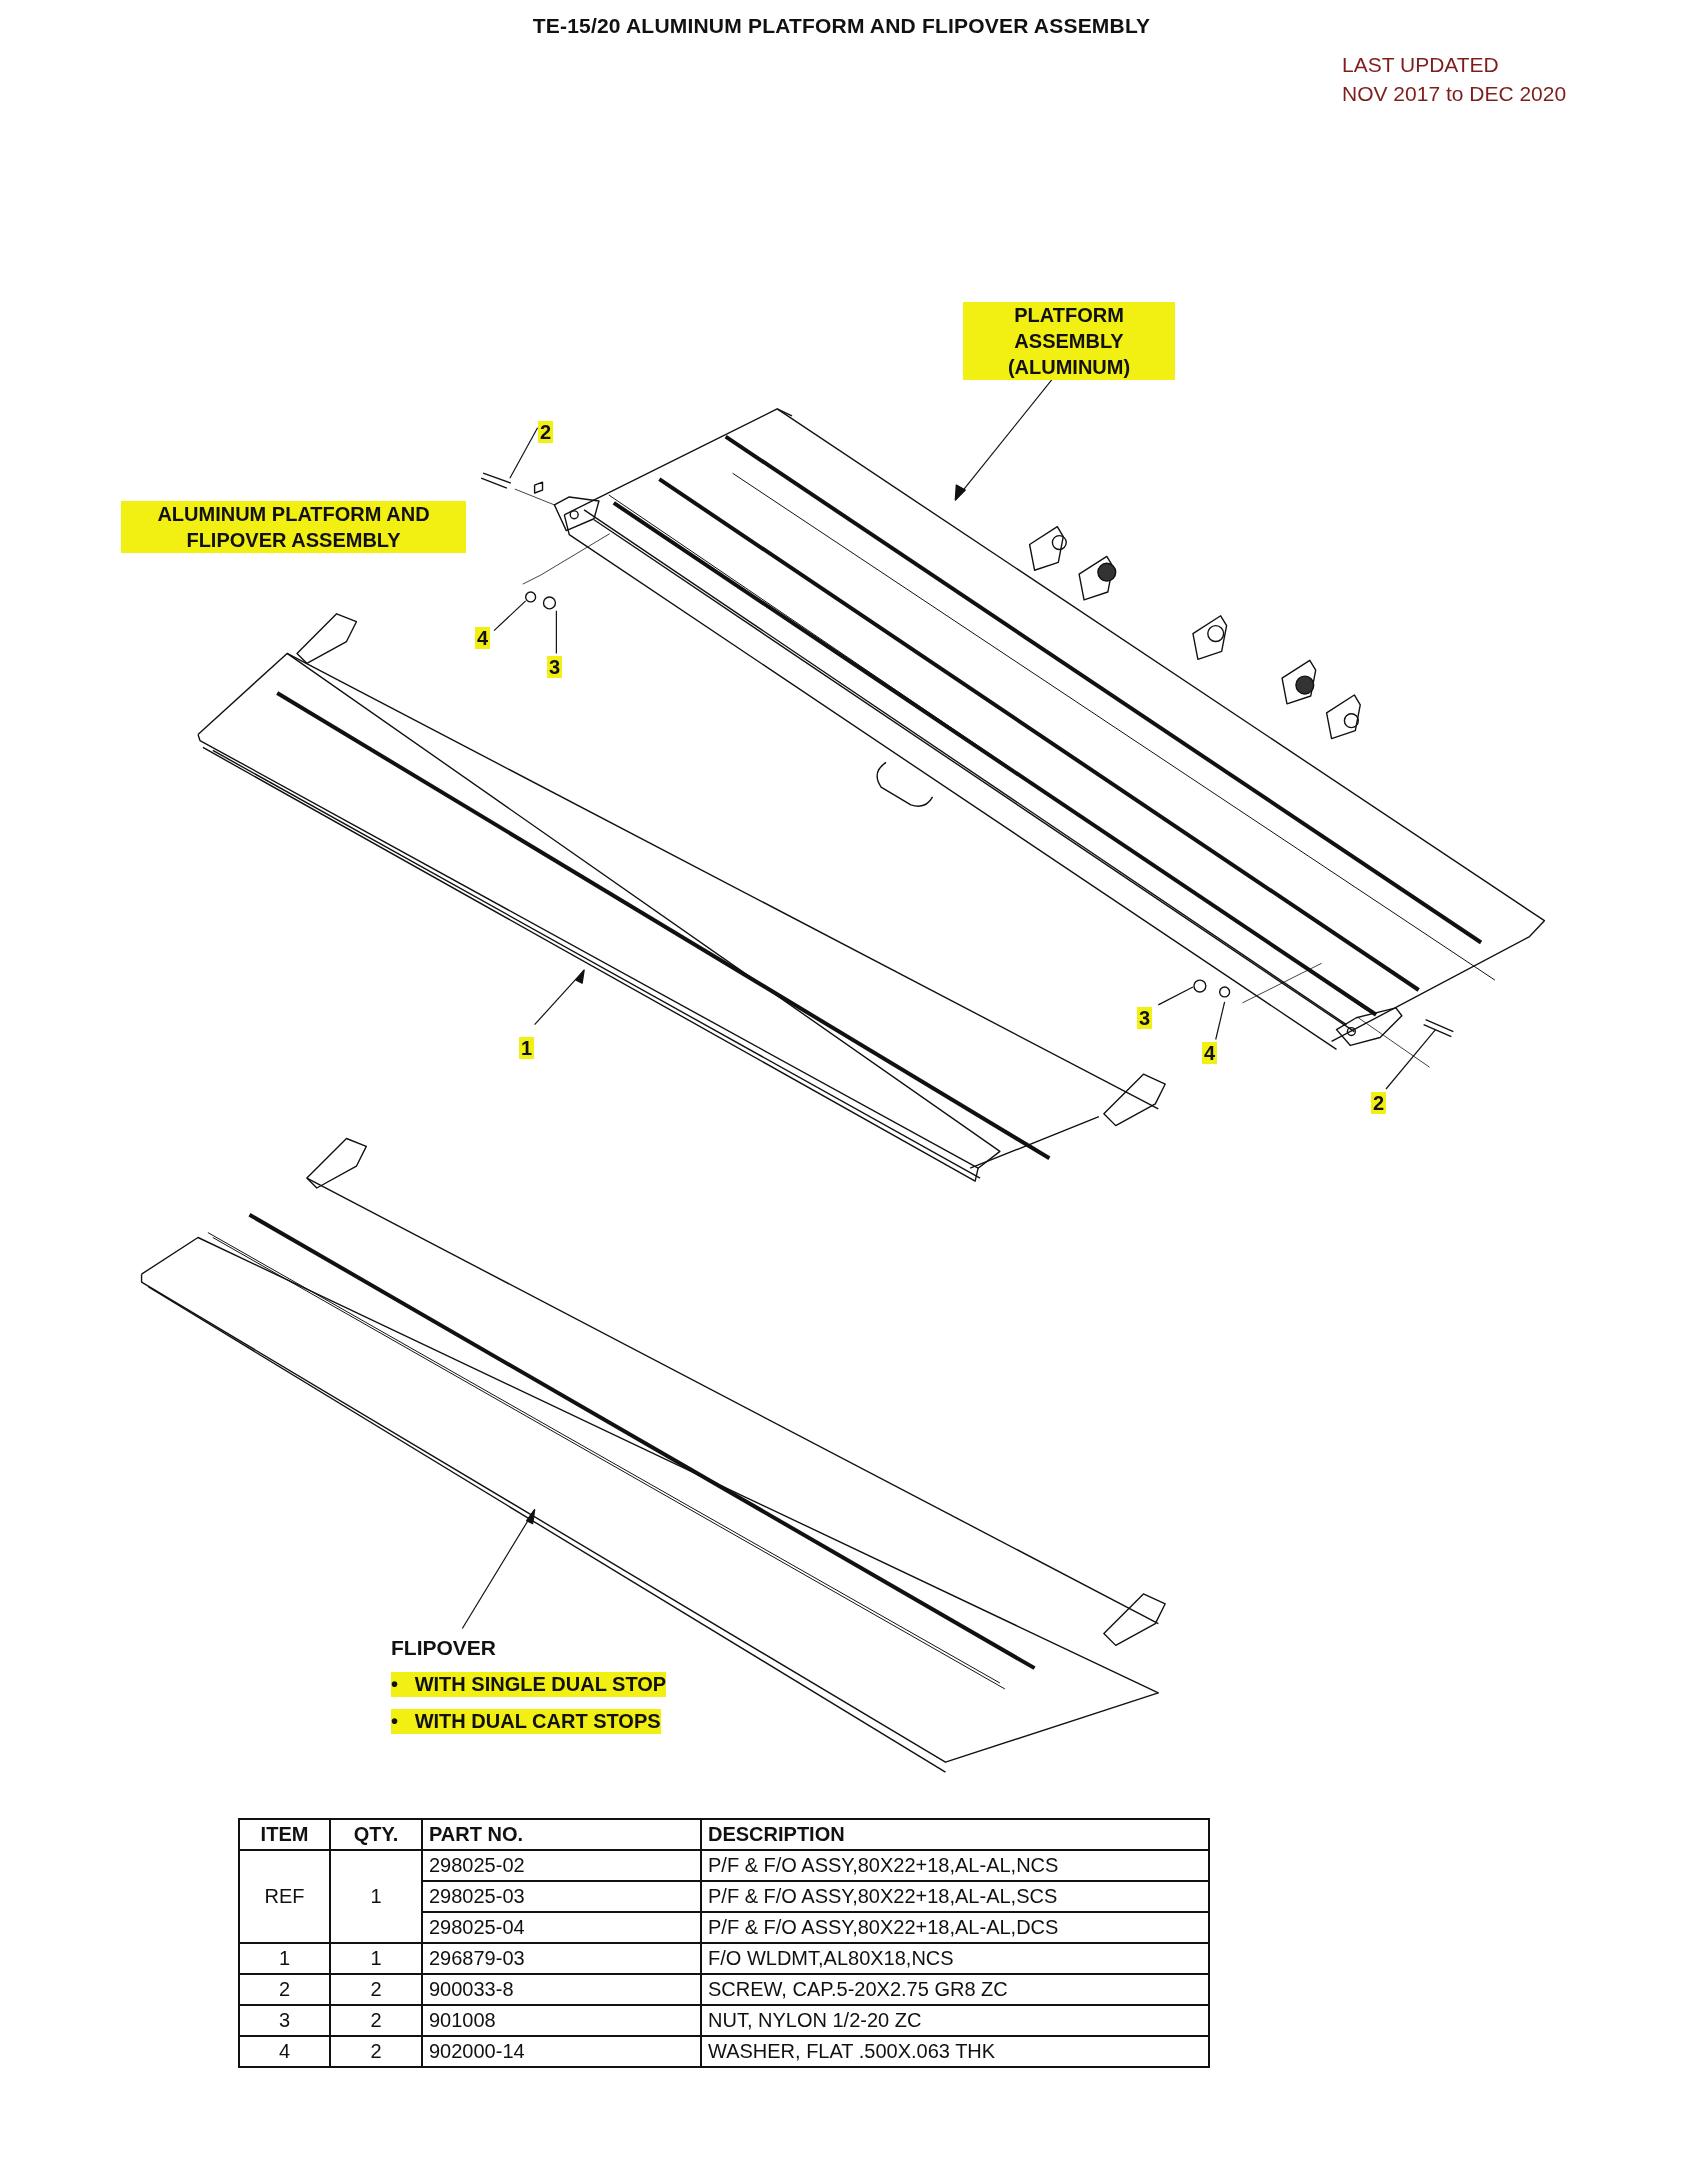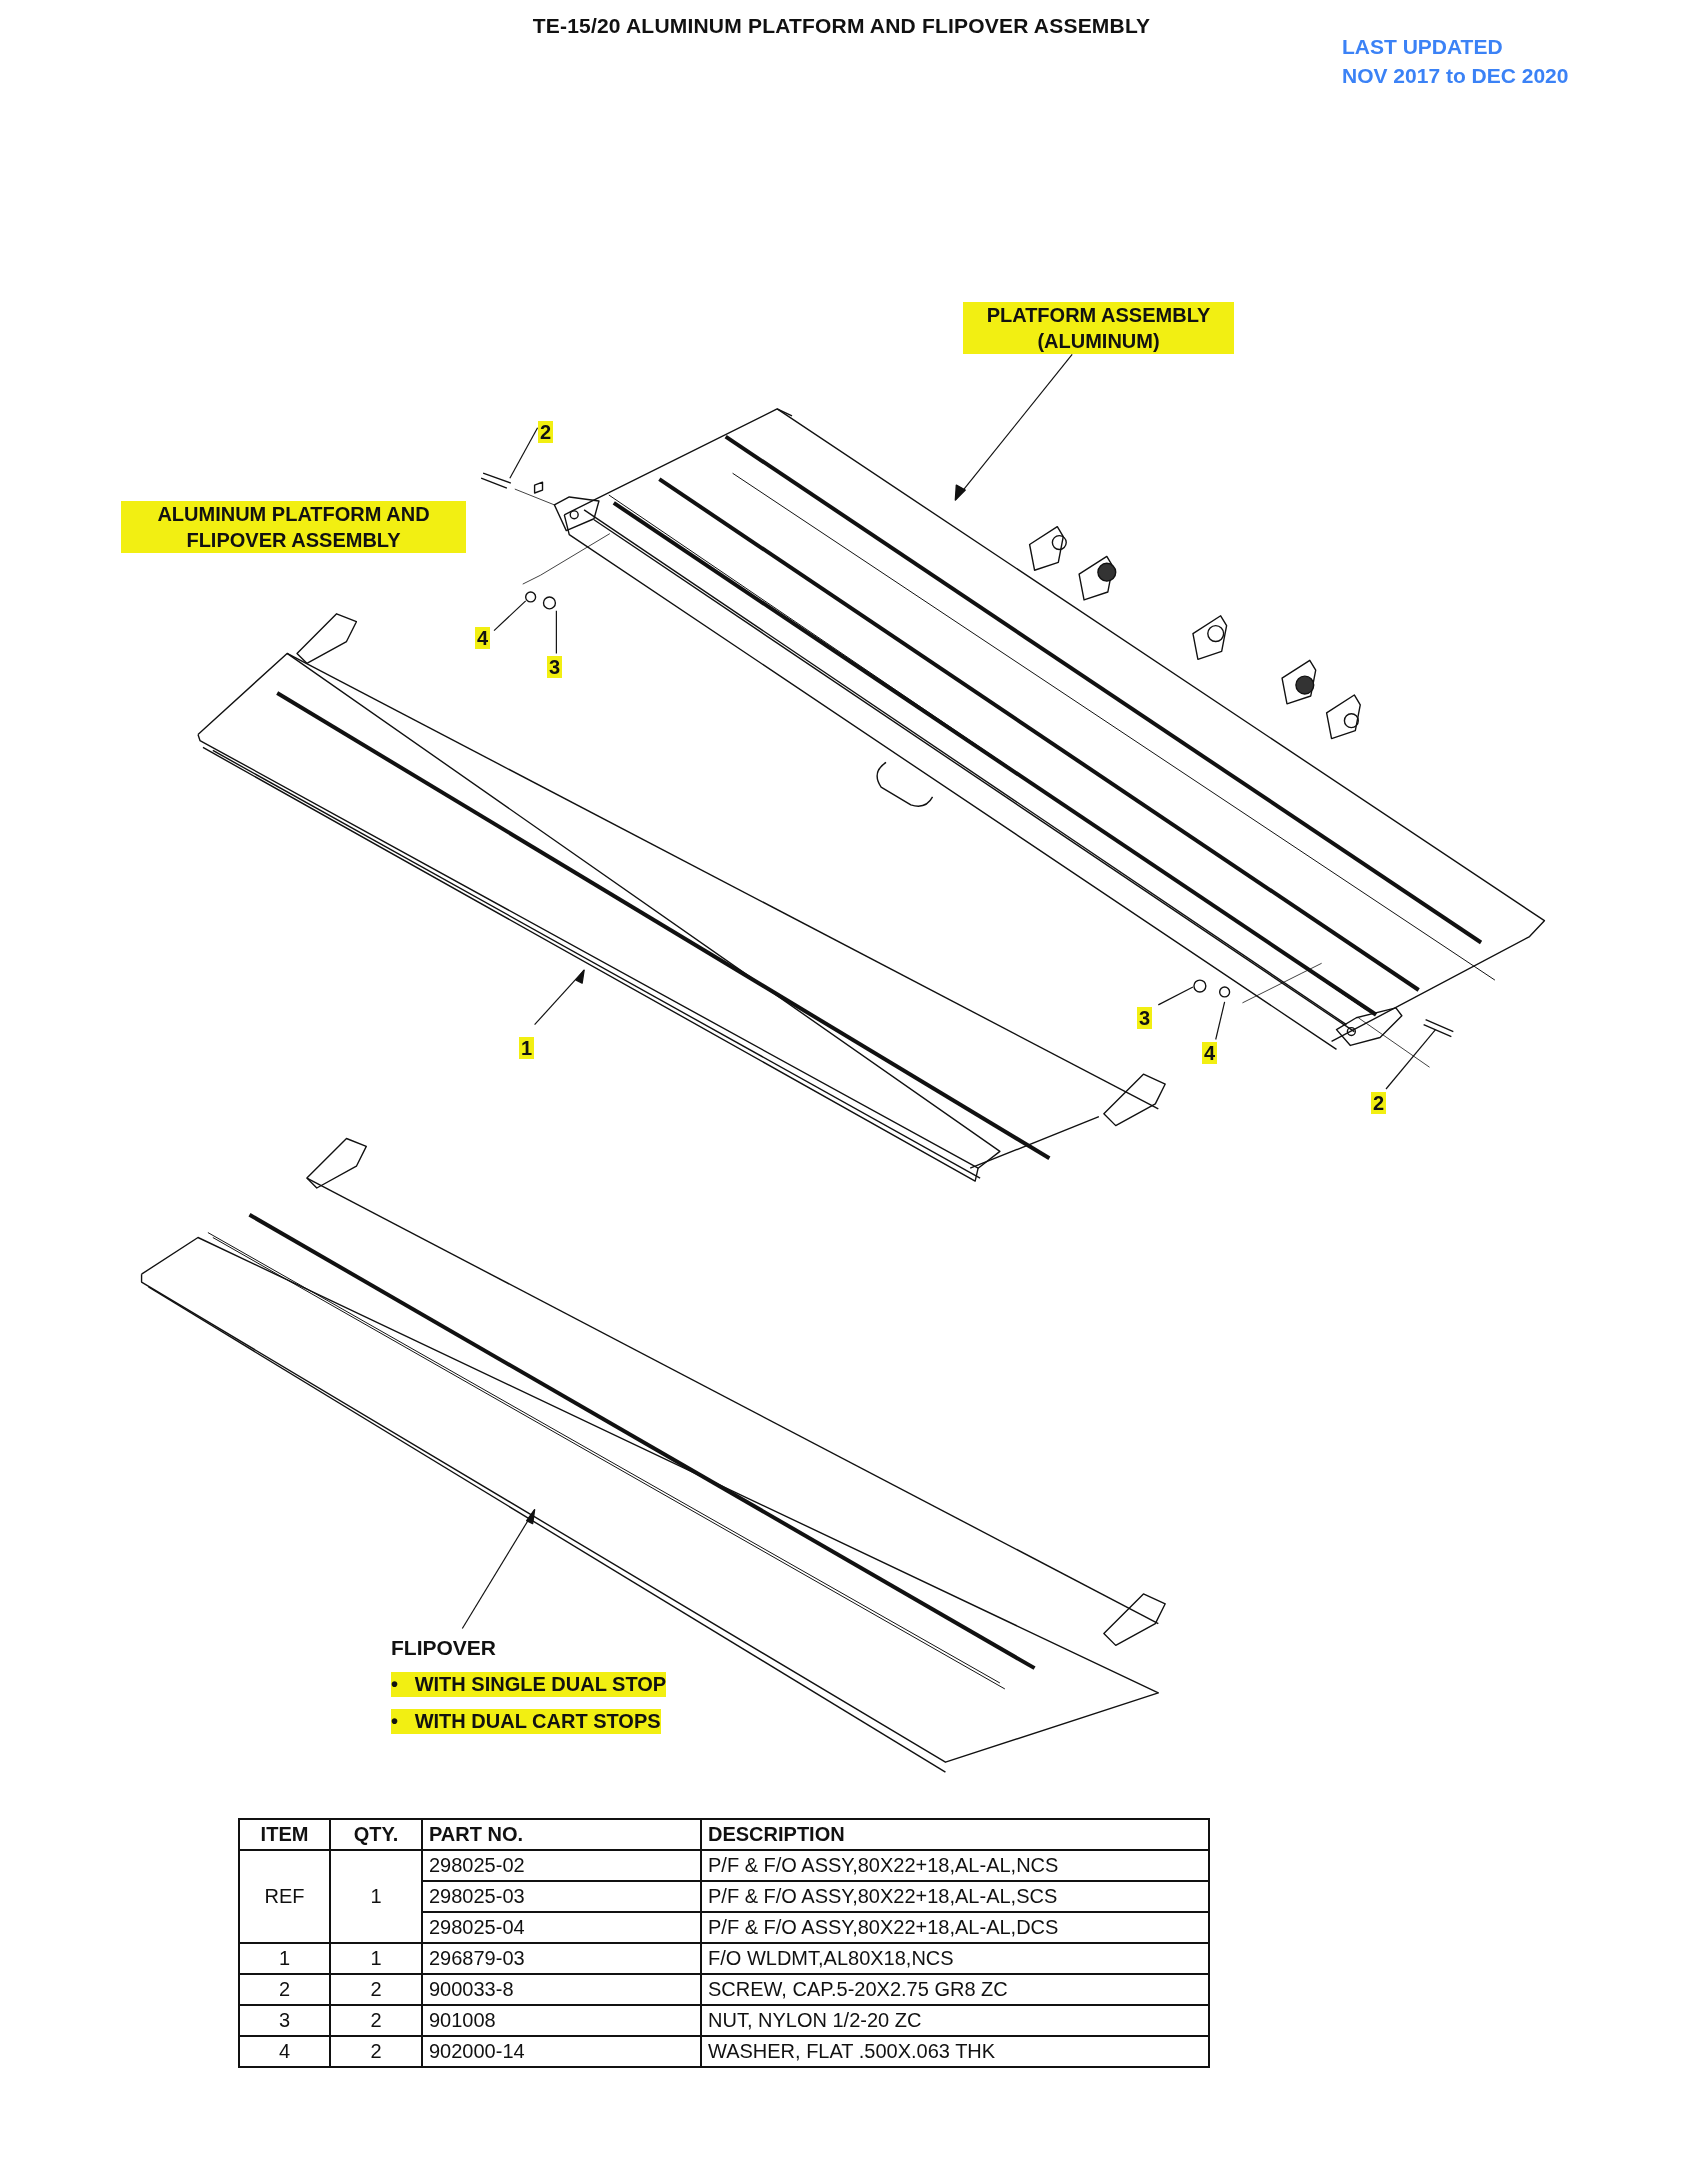--- a/index.html
+++ b/index.html
@@ -1,20 +1,20 @@
 <!DOCTYPE html>
 <html><head>
 <meta charset="utf-8">
 <style>
   html, body { margin:0; padding:0; background:#ffffff; }
   body { width:1683px; height:2178px; position:relative; overflow:hidden;
          font-family:"Liberation Sans", sans-serif; color:#111; }
   .abs { position:absolute; }
   .title { left:0; width:1683px; top:14px; text-align:center; font-weight:bold; font-size:21px; letter-spacing:0.2px; }
-  .updated { left:1342px; top:32px; color:#3b82f6; font-weight:bold; font-size:21px; line-height:29px; }
+  .updated { left:1342px; top:50px; color:#7f1d1d; font-weight:normal; font-size:21px; line-height:29px; }
   .hl { background:#f2ef12; }
   .callout { font-weight:bold; font-size:20px; line-height:26px; text-align:center; }
   .num { font-weight:bold; font-size:20px; line-height:22px; padding:0 2px; background:#f2ef12; }
   svg.drawing { position:absolute; left:0; top:0; }
   .flip-label { left:391px; top:1636px; font-weight:bold; font-size:21px; }
   .bullet { left:391px; font-weight:bold; font-size:20px; line-height:25px; background:#f2ef12; white-space:pre; }
   table.bom { position:absolute; left:238px; top:1818px; width:972px; border-collapse:collapse; font-size:20px; }
   table.bom td, table.bom th { border:2px solid #111; height:29px; padding:0 6px; }
   table.bom th { font-weight:bold; font-size:20px; }
   table.bom .c { text-align:center; }
@@ -116,21 +116,21 @@
       <line x1="543" y1="432" x2="515" y2="483"></line>
       <line x1="499" y1="637" x2="531" y2="607"></line>
       <line x1="562" y1="660" x2="562" y2="617"></line>
       <line x1="1170" y1="1015" x2="1205" y2="997"></line>
       <line x1="1228" y1="1050" x2="1237" y2="1012"></line>
       <line x1="1400" y1="1100" x2="1450" y2="1040"></line>
     </g>
   </g>
 </svg>
 
-<div class="abs callout hl" style="left:963px; top:302px; width:271px;">
+<div class="abs callout hl" style="left:963px; top:302px; width:212px;">
   <div>PLATFORM ASSEMBLY</div>
   <div>(ALUMINUM)</div>
 </div>
 <div class="abs callout hl" style="left:121px; top:501px; width:345px;">
   <div>ALUMINUM PLATFORM AND</div>
   <div>FLIPOVER ASSEMBLY</div>
 </div>
 
 <span class="abs num" style="left:538px; top:421px;">2</span>
 <span class="abs num" style="left:475px; top:627px;">4</span>

